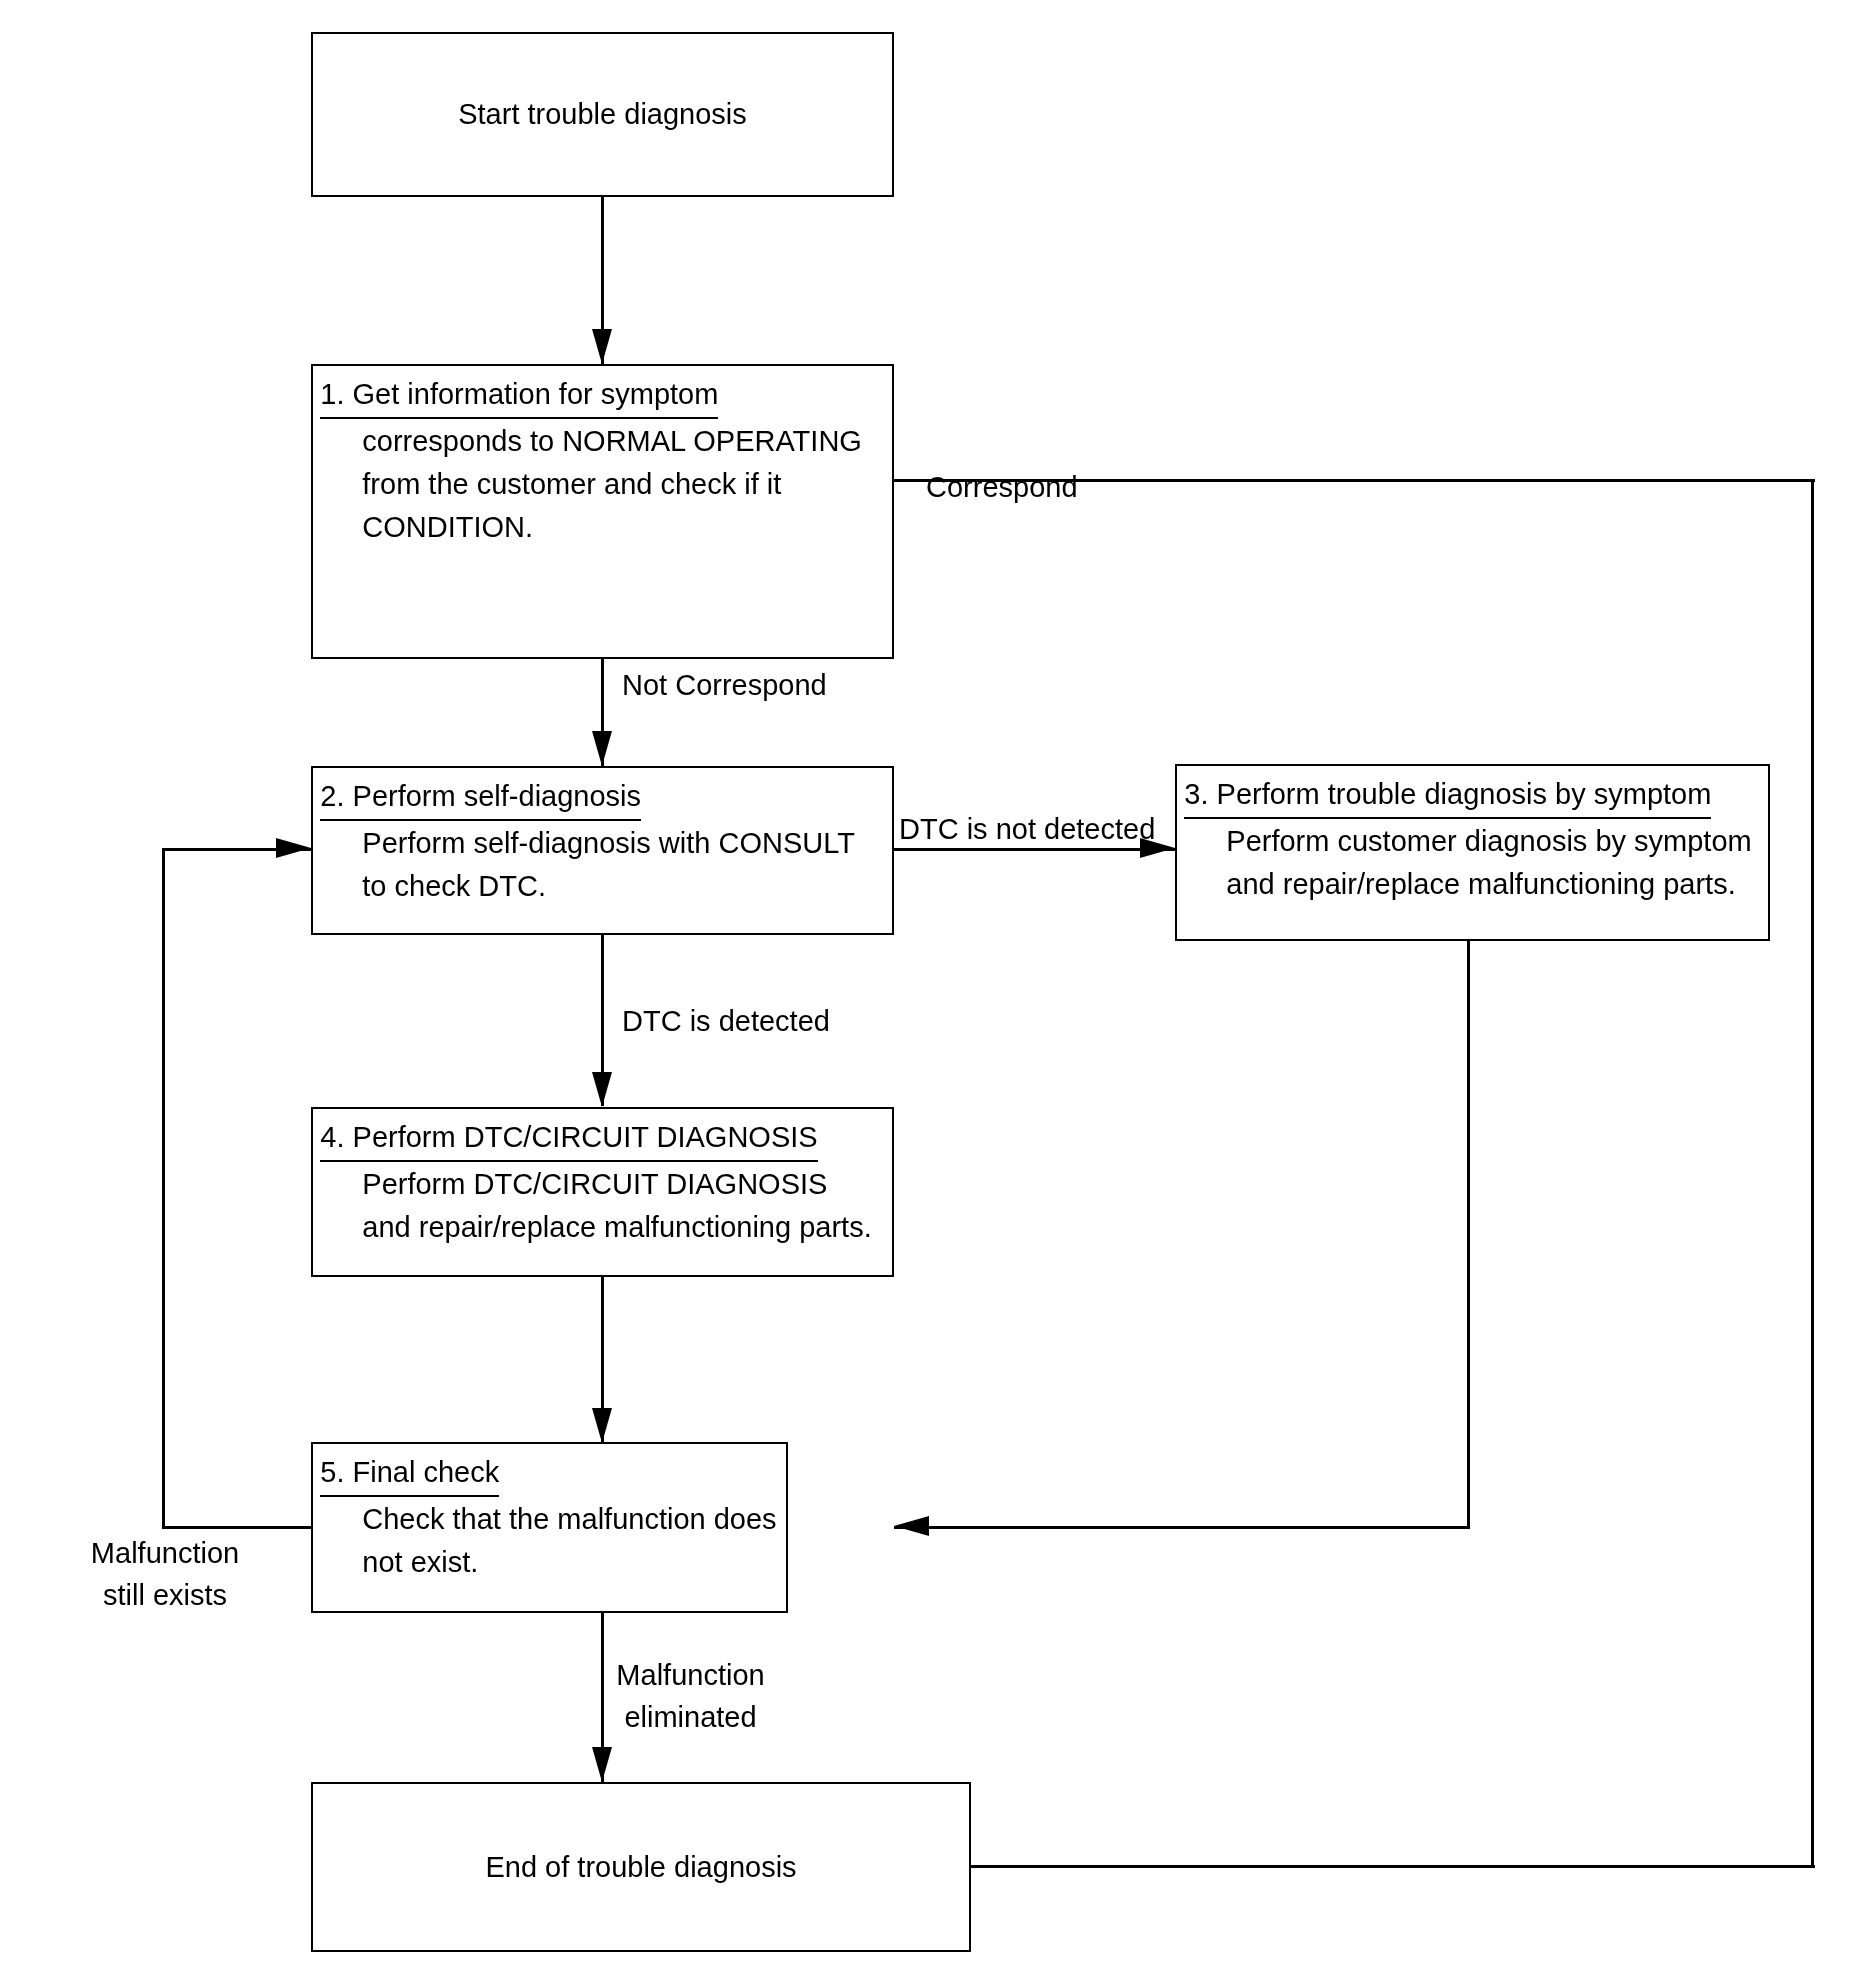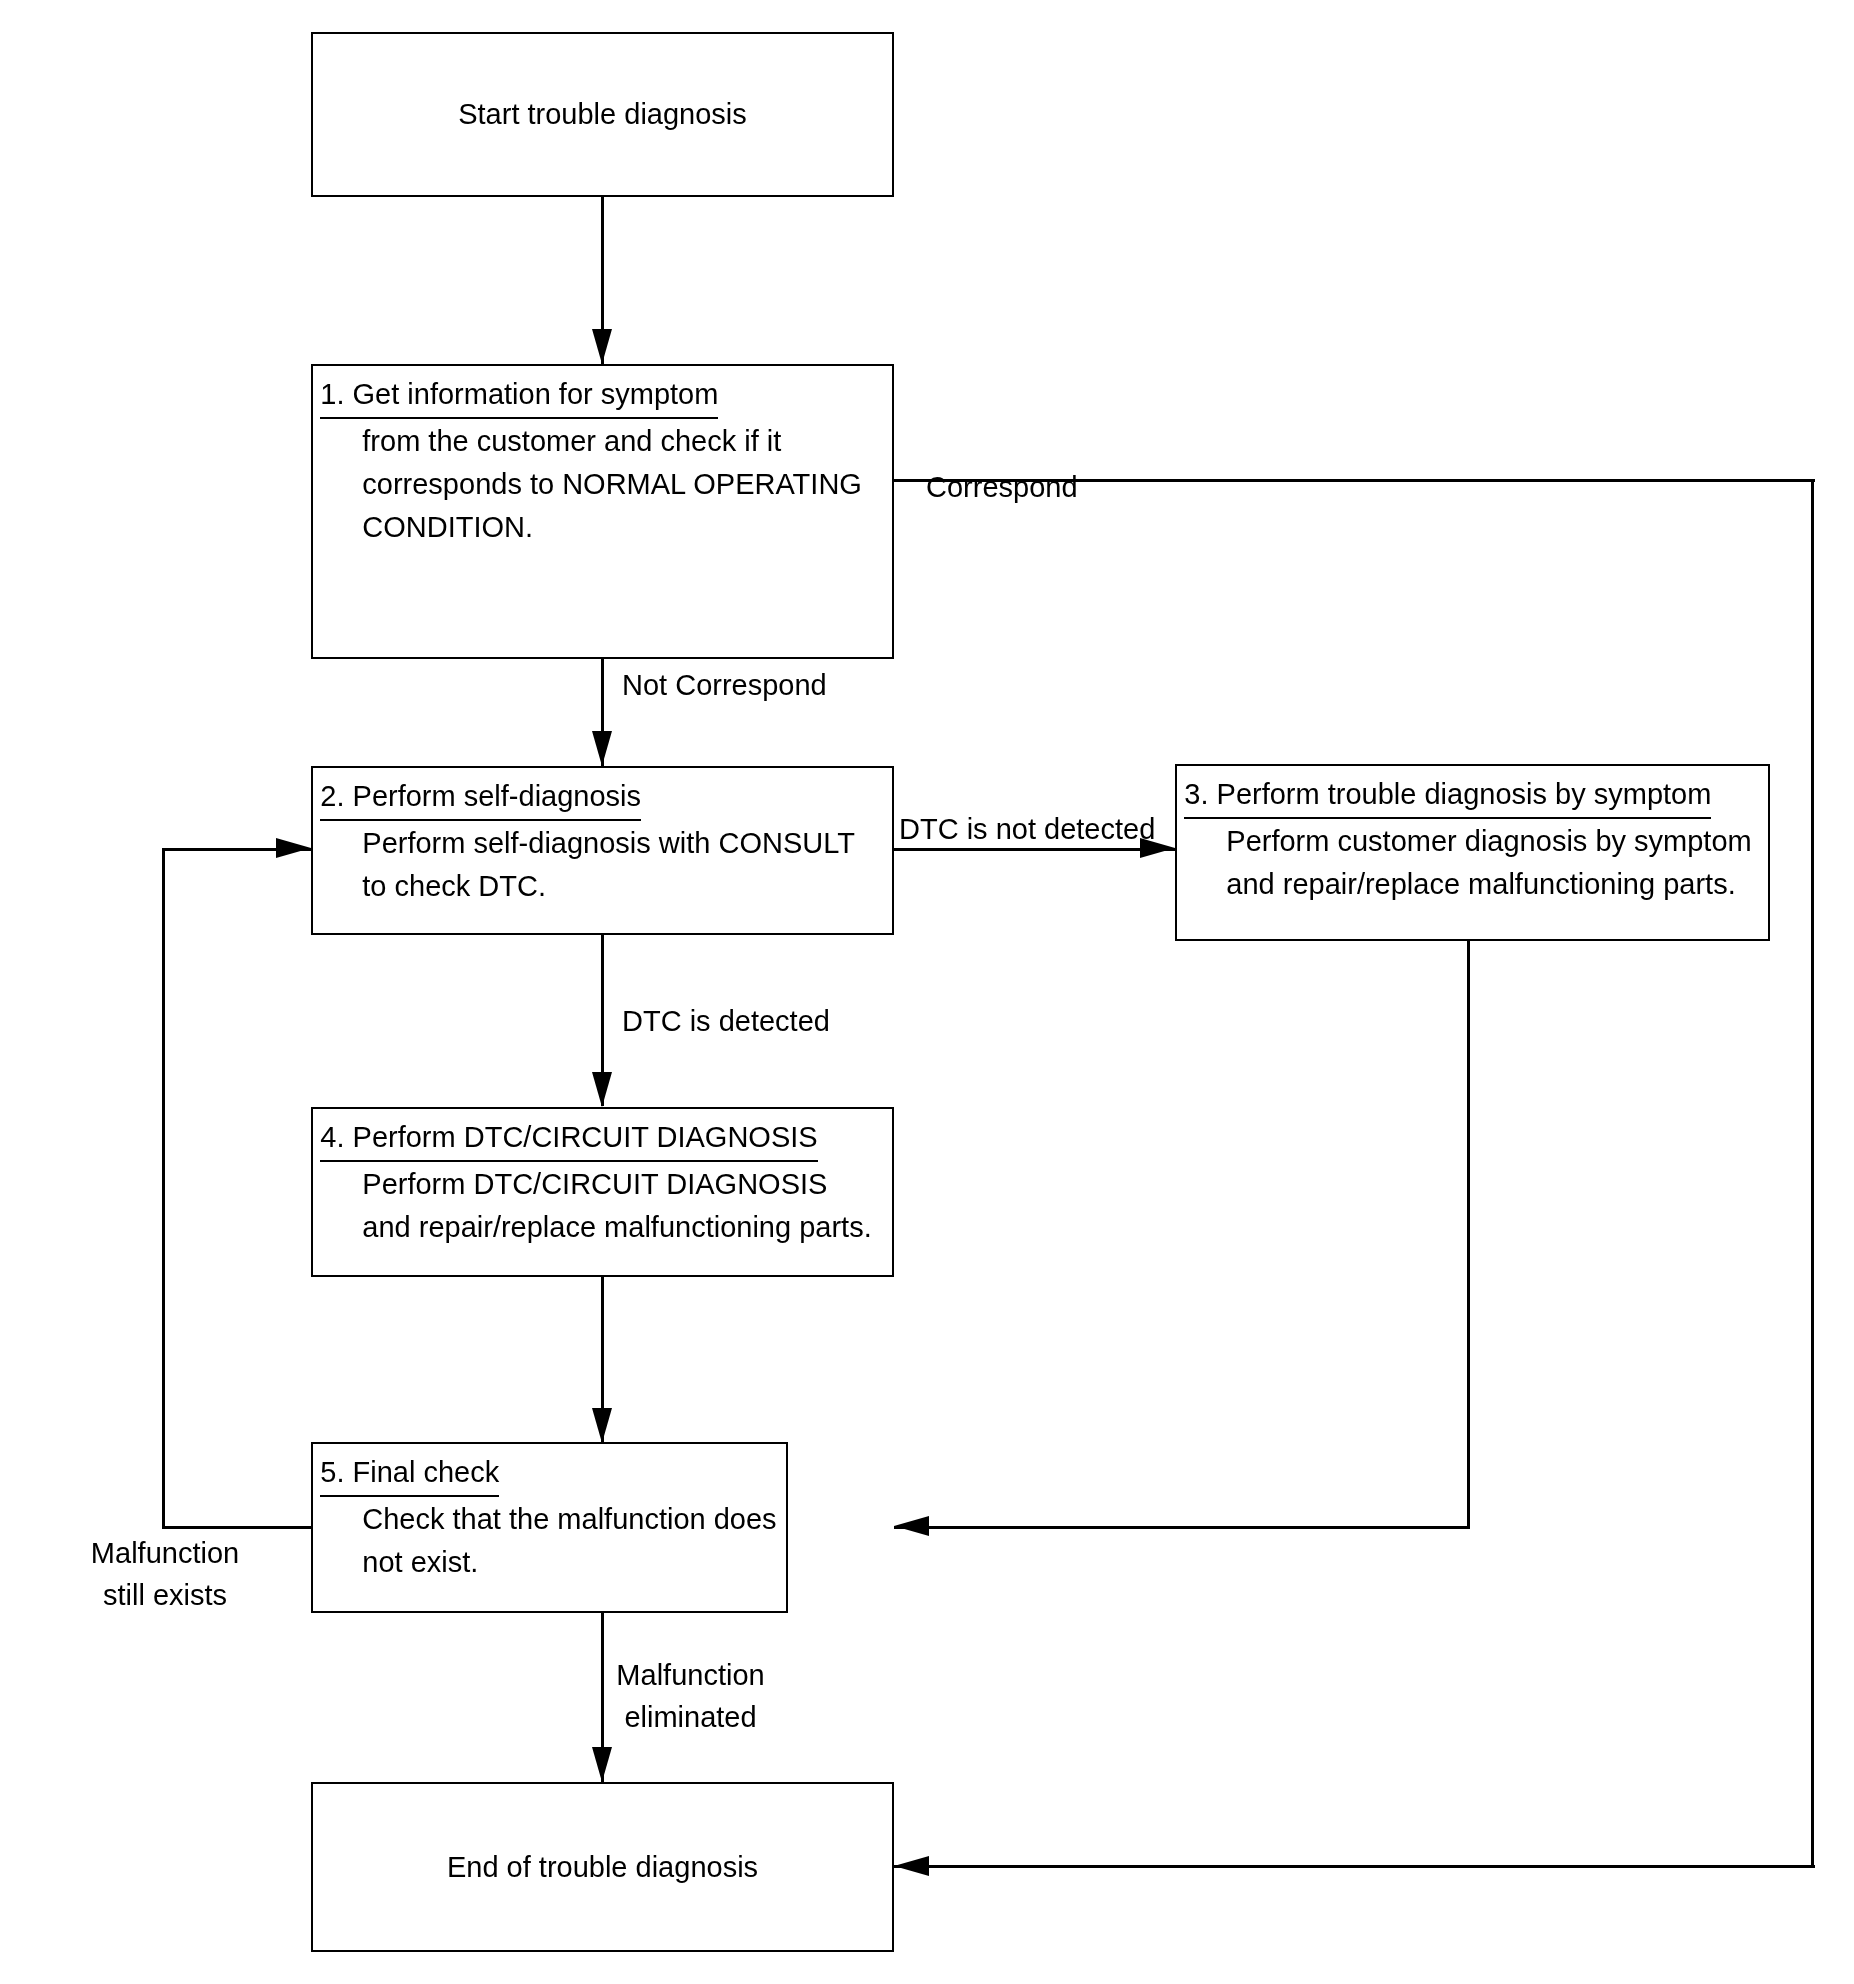--- a/index.html
+++ b/index.html
@@ -31,21 +31,21 @@
   .centerbox {
     display:flex; align-items:center; justify-content:center;
     font-size:29px; text-align:left;
   }
   #box-start { left:311px; top:32px;   width:583px; height:165px; }
   #box-1     { left:311px; top:364px;  width:583px; height:295px; }
   #box-2     { left:311px; top:766px; width:583px; height:169px; }
   #box-3     { left:1175px; top:764px; width:595px; height:177px; }
   #box-4     { left:311px; top:1107px; width:583px; height:170px; }
   #box-5     { left:311px; top:1442px; width:477px; height:171px; }
-  #box-end   { left:311px; top:1782px; width:583px; height:170px; }
+  #box-end   { left:311px; top:1782px; width:660px; height:170px; }
 
   
   .vl { position:absolute; width:2.8px; background:#000; }
   .hl { position:absolute; height:2.8px; background:#000; }
   #l-start-1   { left:601px; top:196px;  height:168px; }
   #l-1-2       { left:601px; top:596px; height:170px; }
   #l-2-4       { left:601px; top:934px; height:172px; }
   #l-4-5       { left:601px; top:1276px; height:166px; }
   #l-5-end     { left:601px; top:1613px; height:169px; }
   #l-corr-h1   { left:894px; top:479px; width:921px; }
@@ -116,22 +116,22 @@
 <div class="ah ah-left" id="ah-corr-end"></div>
 
 <div class="box centerbox" id="box-start">
   <span>Start trouble diagnosis</span>
 </div>
 
 <div class="box" id="box-1">
   <div class="pad">
     <span class="heading">1. Get information for symptom</span>
     <div class="body">
+      <div>corresponds to NORMAL OPERATING</div>
       <div>from the customer and check if it</div>
-      <div>corresponds to NORMAL OPERATING</div>
       <div>CONDITION.</div>
     </div>
   </div>
 </div>
 
 <div class="box" id="box-2">
   <div class="pad">
     <span class="heading">2. Perform self-diagnosis</span>
     <div class="body">
       <div>Perform self-diagnosis with CONSULT</div>

